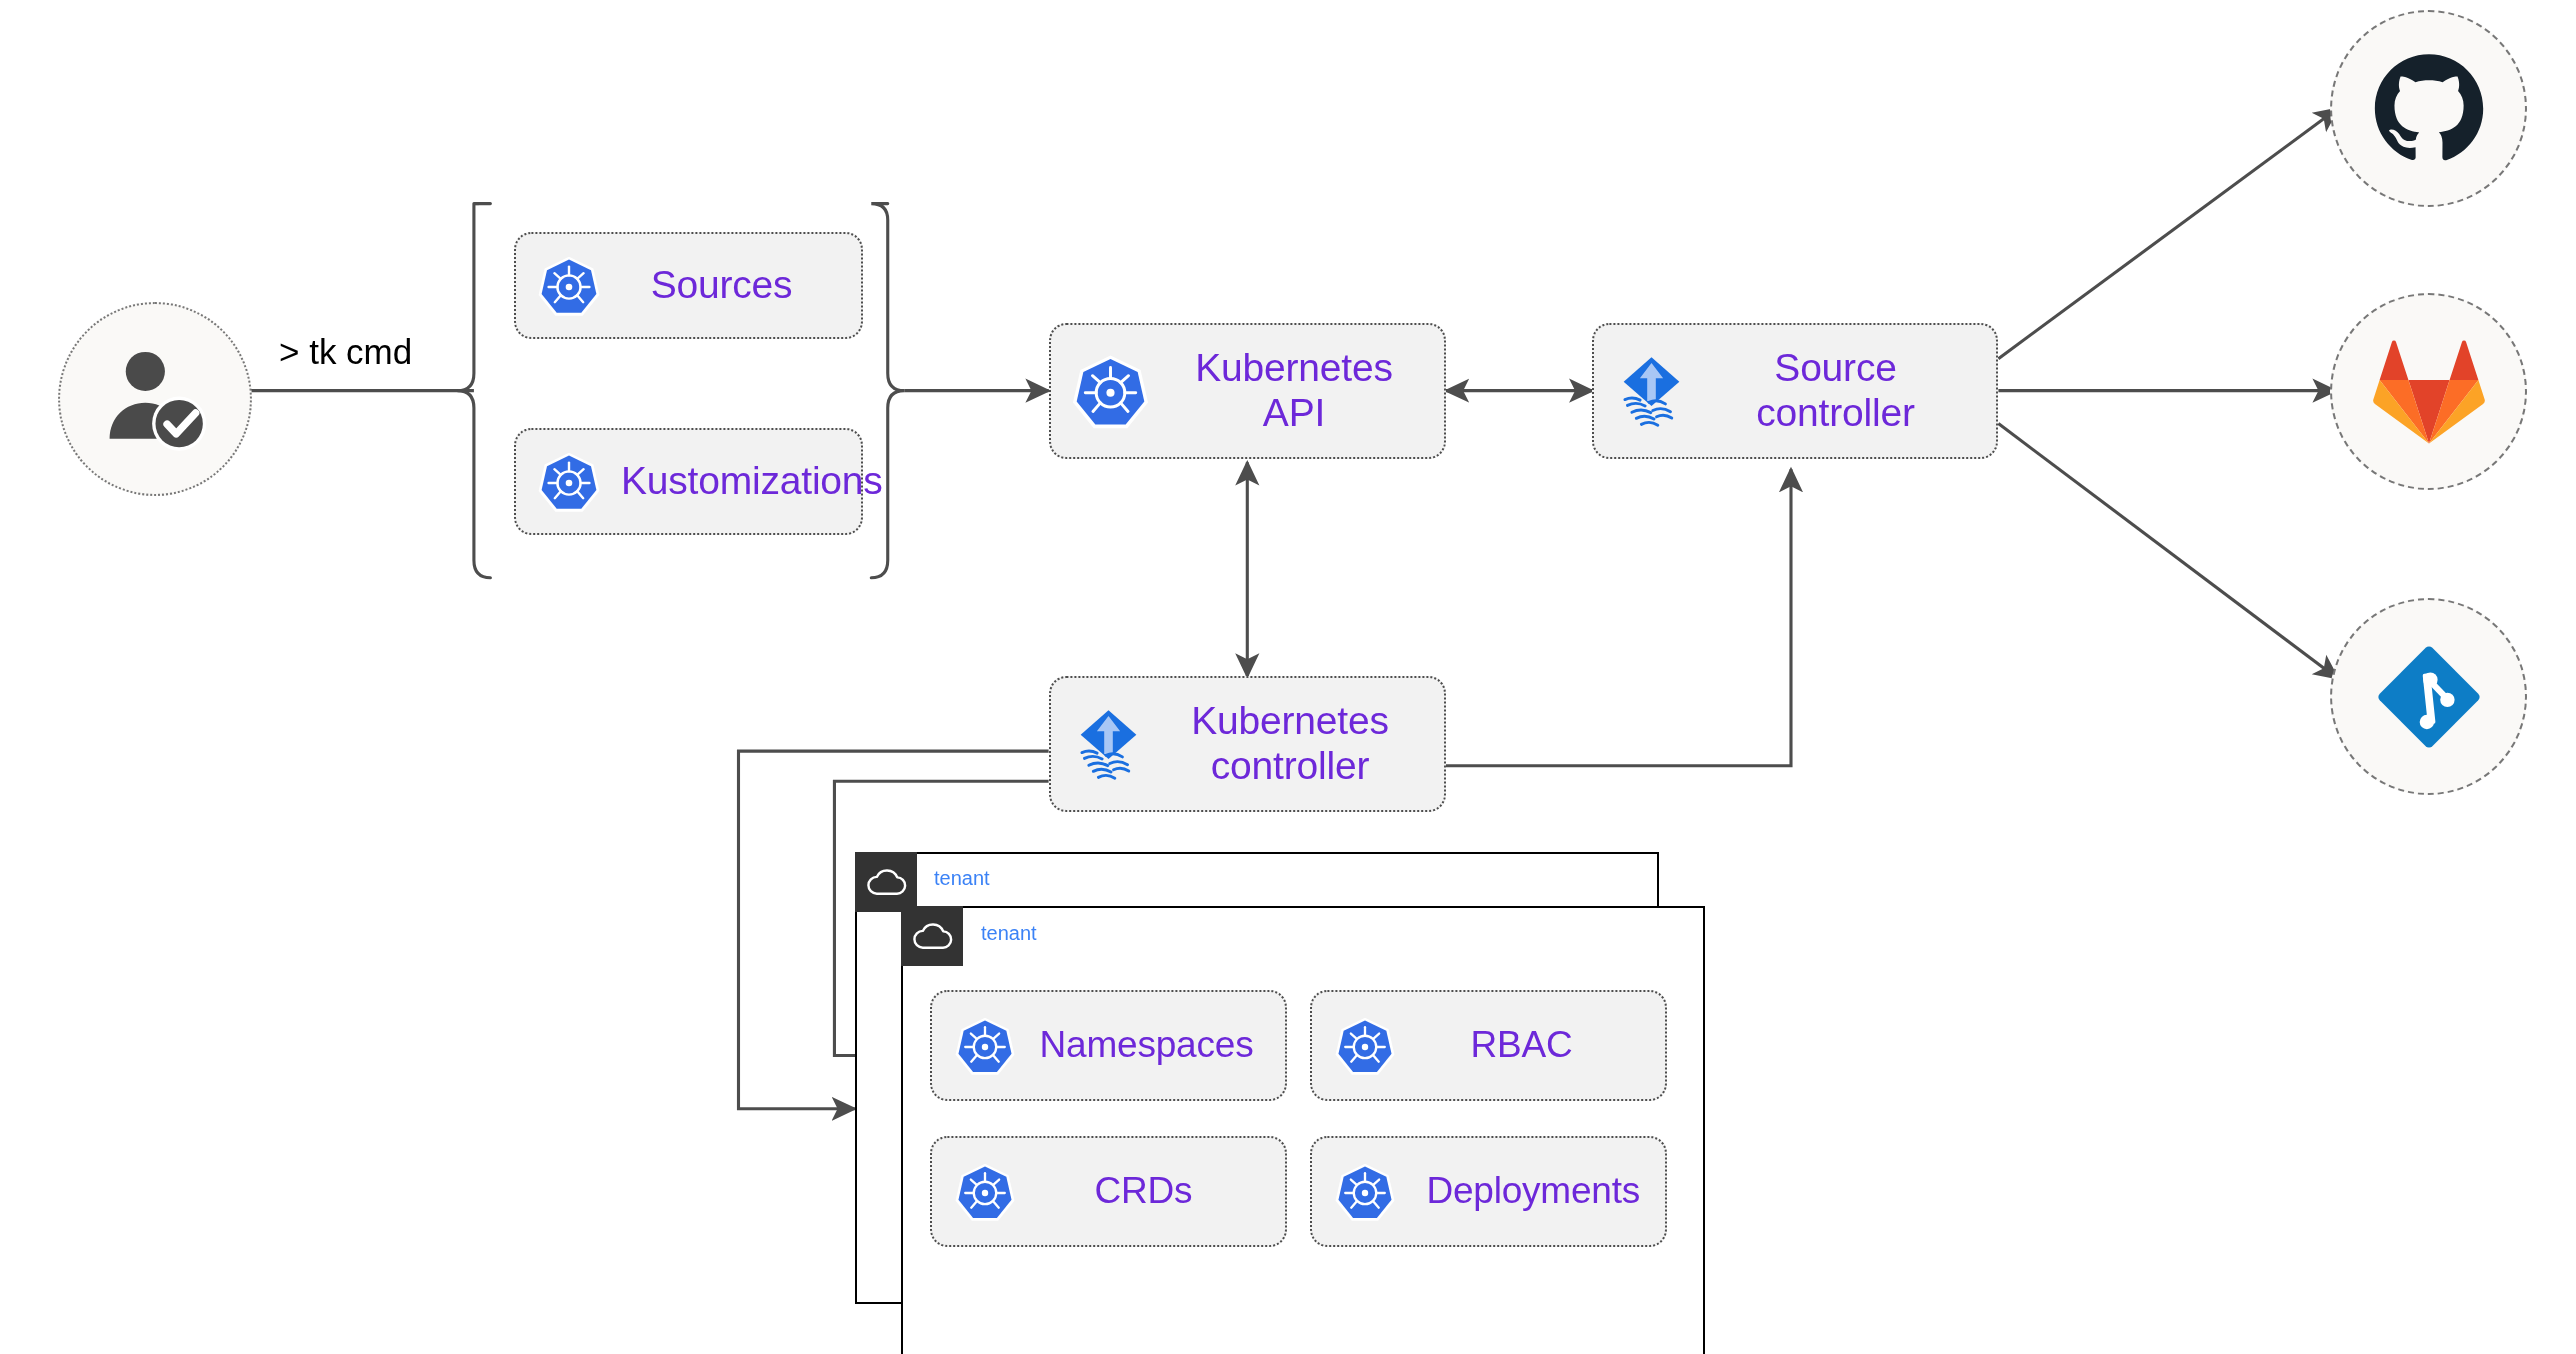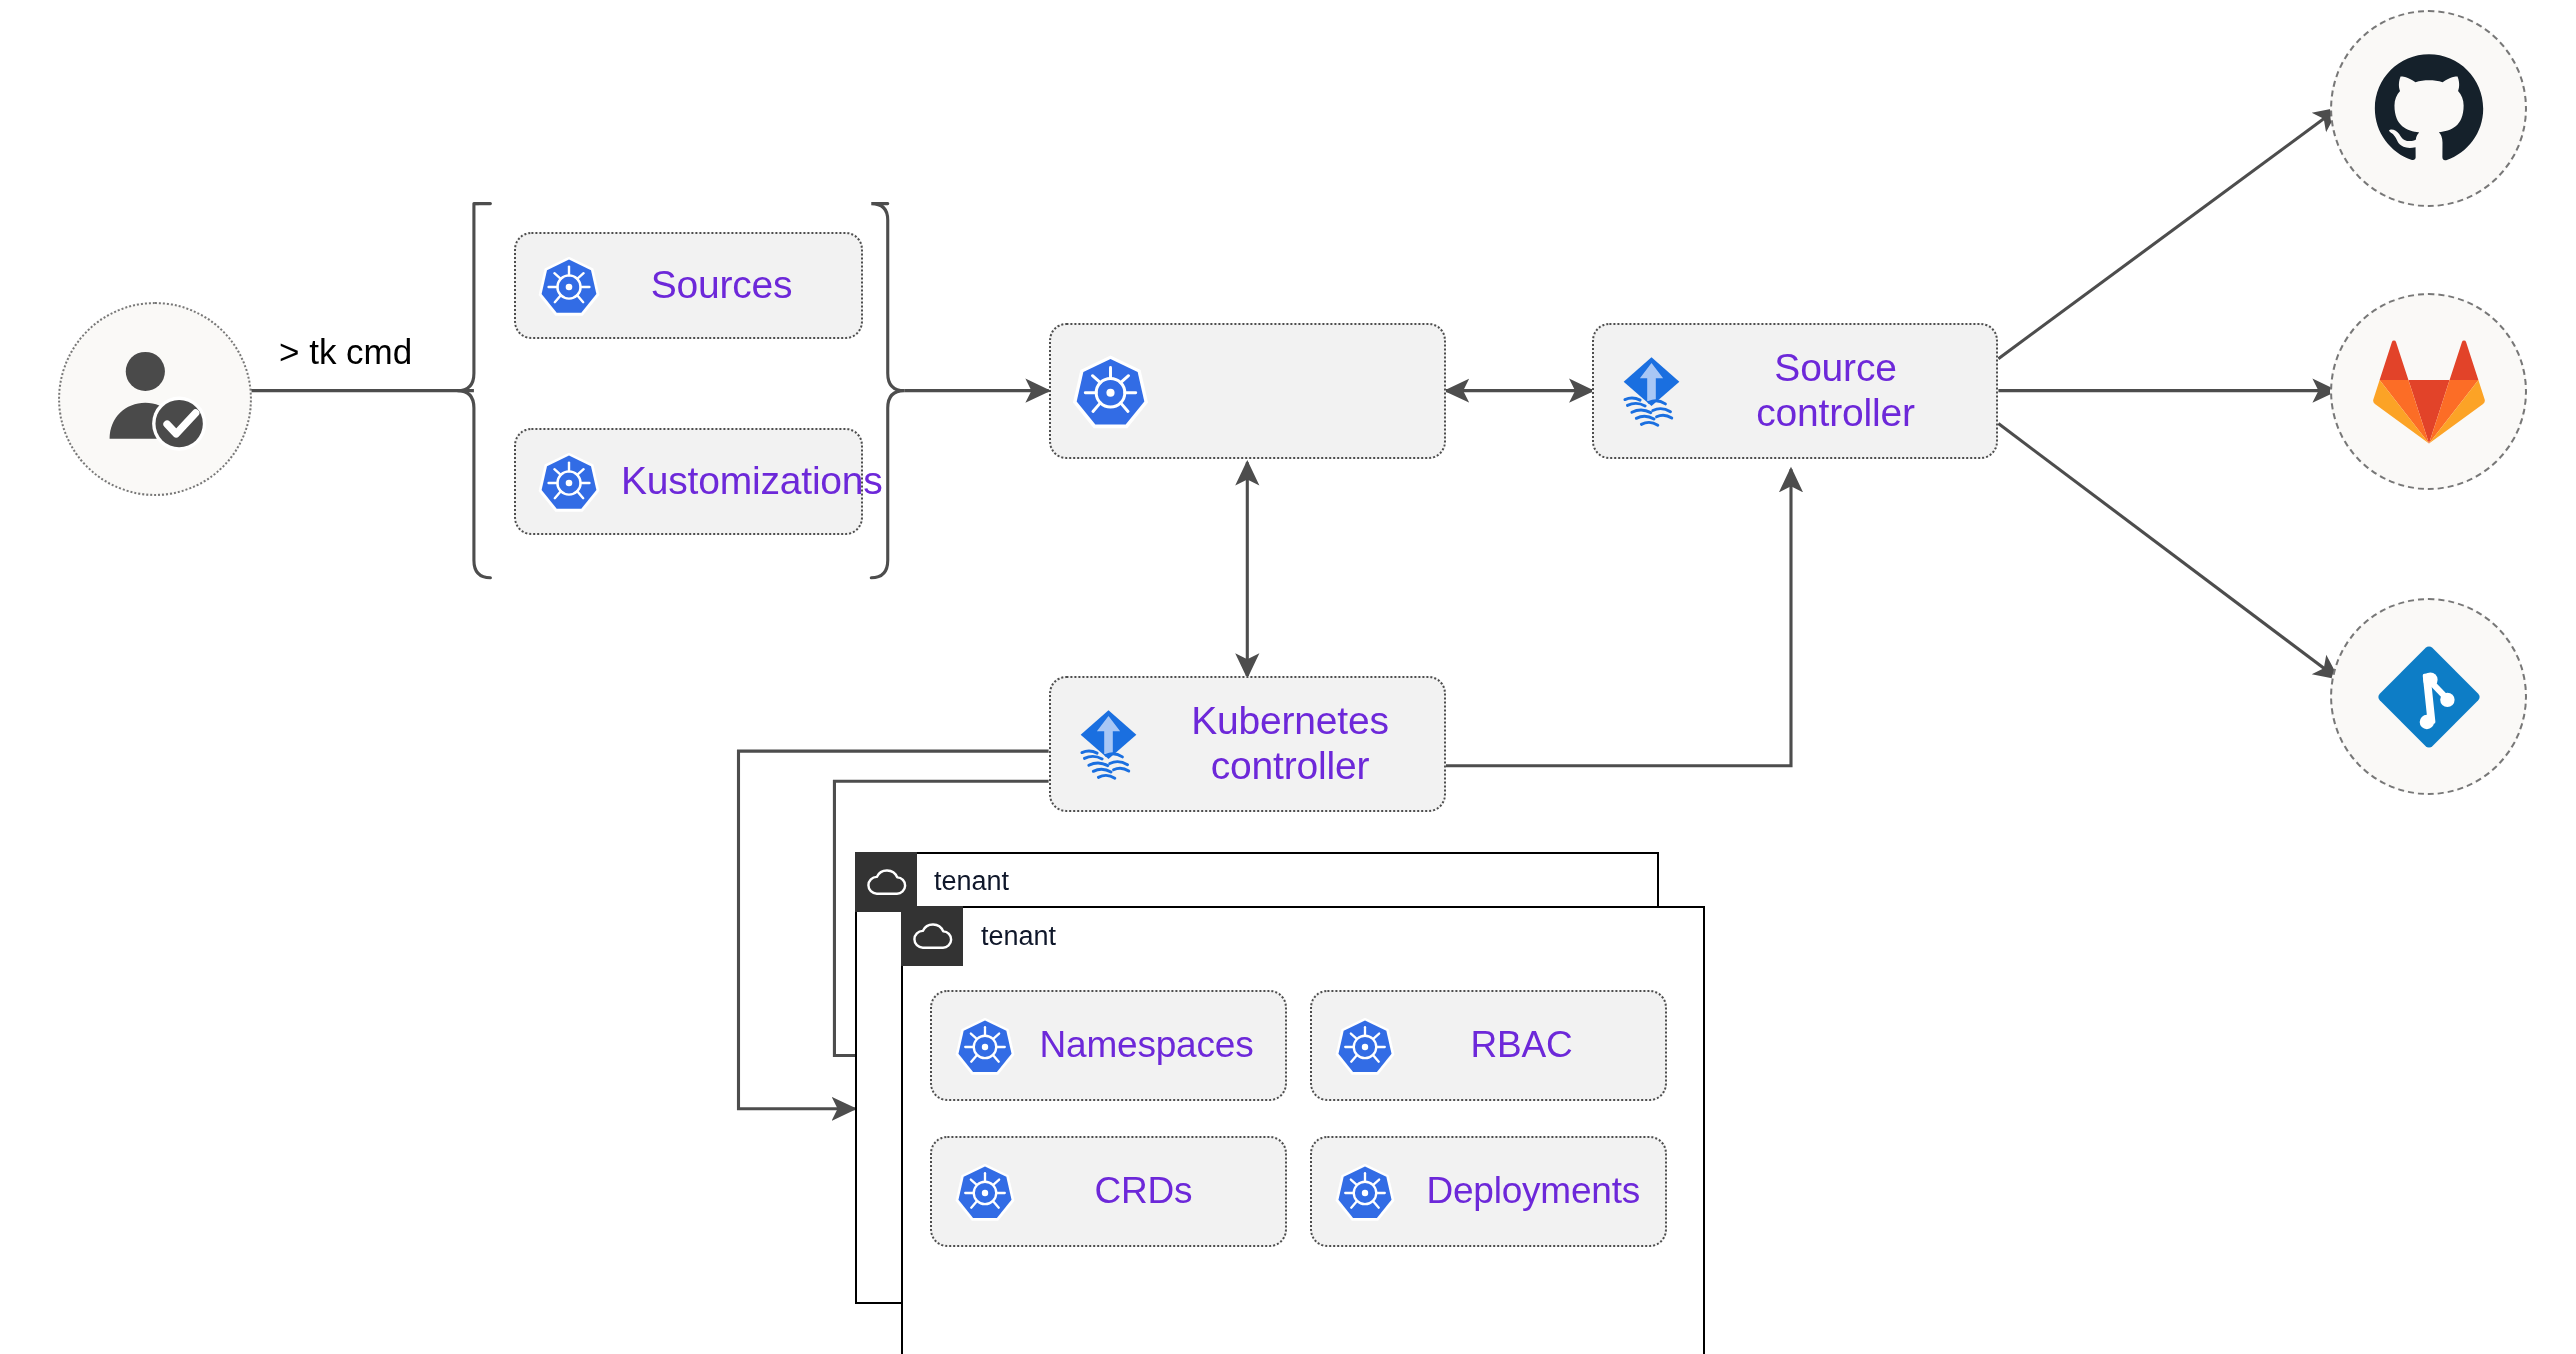--- a/index.html
+++ b/index.html
@@ -80,22 +80,22 @@
   .tenant-tab {
     position: absolute;
     background: #333333;
     display: flex;
     align-items: center;
     justify-content: center;
     box-sizing: border-box;
   }
   .tenant-name {
     position: absolute;
-    color: #0f172a;
-    font-size: 27px;
+    color: #3b82f6;
+    font-size: 20px;
     line-height: 1;
     white-space: nowrap;
   }
   .edge-label {
     position: absolute;
     font-size: 35px;
     color: #000000;
     white-space: nowrap;
   }
   svg { display:block; }
@@ -205,20 +205,21 @@
         <path d="M32 21.4 L32 12.6"></path>
         <path d="M43.6 33 L52.4 33"></path>
         <path d="M20.4 33 L11.6 33"></path>
         <path d="M40.2 41.2 L46.2 48.2"></path>
         <path d="M23.8 41.2 L17.8 48.2"></path>
         <path d="M40.2 24.8 L46.6 19.2"></path>
         <path d="M23.8 24.8 L17.4 19.2"></path>
       </g>
     </svg>
   </span>
+  <span class="lbl" style="padding-right:25px">Kubernetes API</span>
 </div>
 
 <div class="node dbox" style="left:1592px; top:323px; width:406px; height:136px;">
   <span class="ico" style="width:114px">
     <svg width="81" height="81" viewBox="0 0 64 64">
       <path d="M32 5 L54 24.2 L32 43.4 L10 24.2 Z" fill="#1a6fe0"></path>
       <path d="M32 9.5 L41.2 21.6 L35.4 21.6 L35.4 39.6 L28.6 39.6 L28.6 21.6 L22.8 21.6 Z" fill="#a8c7f5"></path>
       <g stroke="#1a6fe0" stroke-width="2.3" fill="none" stroke-linecap="round">
         <path d="M13 43 Q 20 39.6 27 43.4"></path>
         <path d="M30 40.5 Q 36.5 37.5 43 41.8"></path>

